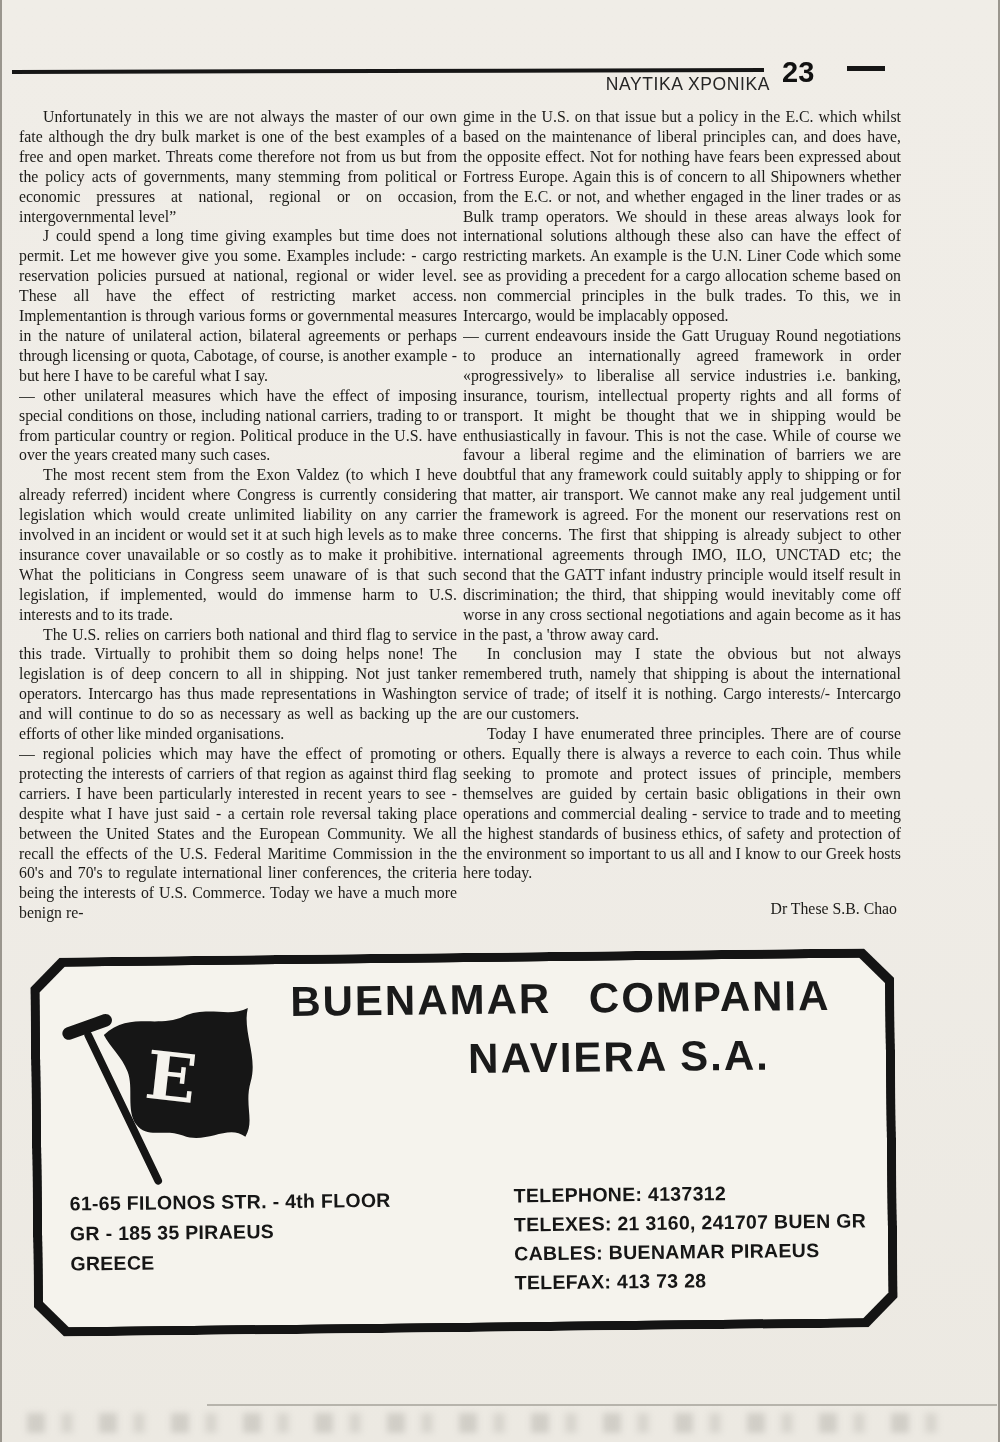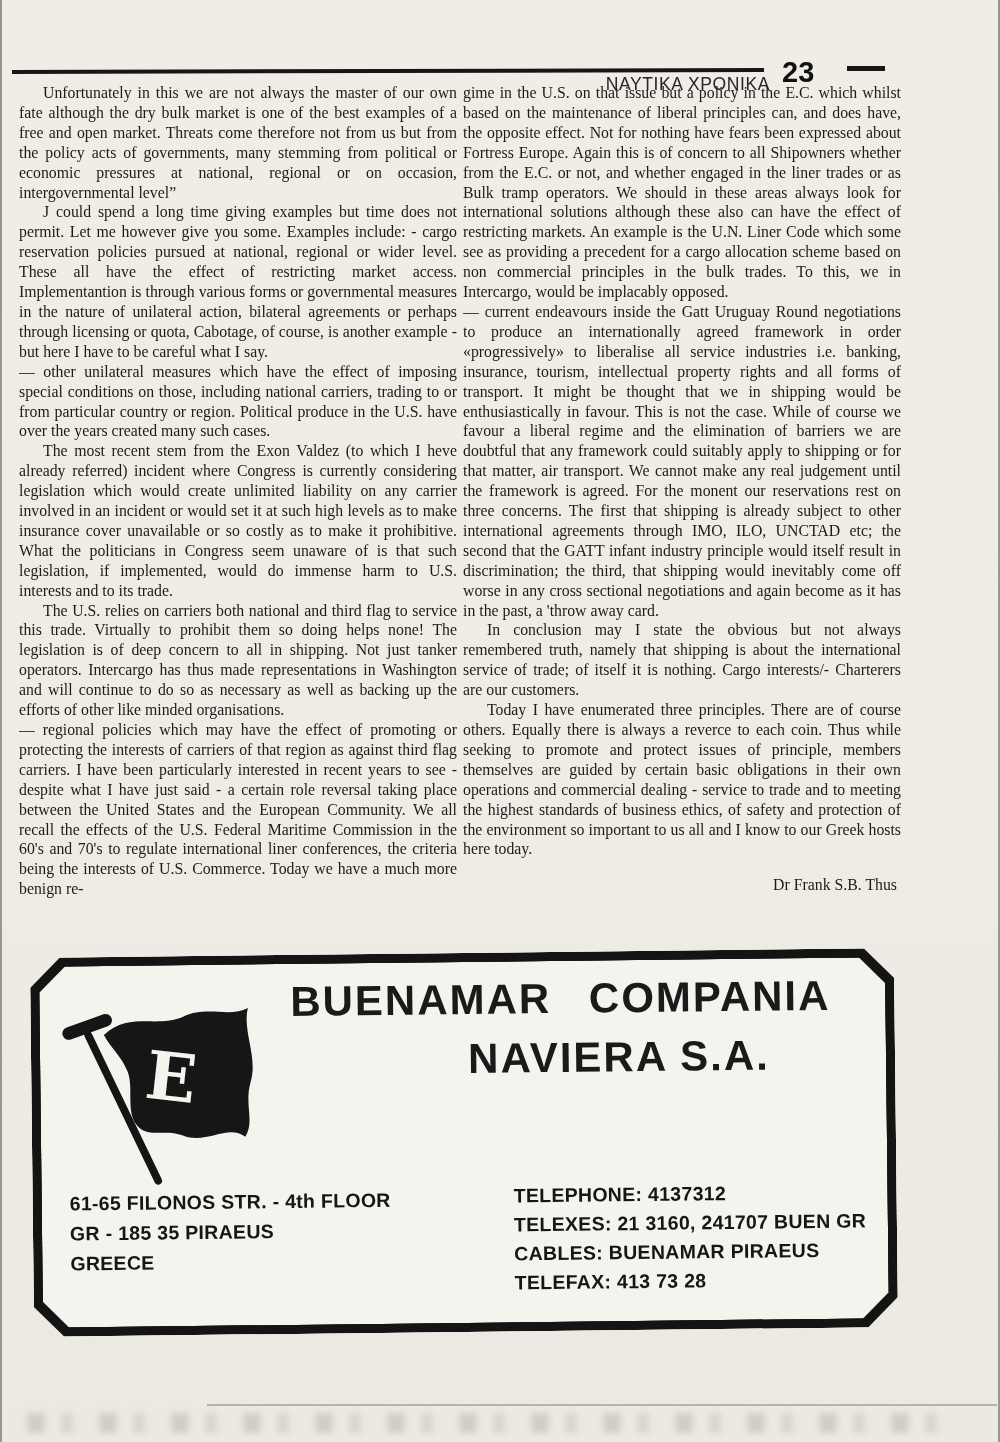--- a/index.html
+++ b/index.html
@@ -10,21 +10,21 @@
     font-family:"Liberation Serif",serif;color:#1c1b18;overflow:hidden;
   }
   
   .header-rule{position:absolute;left:10px;top:69px;width:752px;height:4px;background:#161616;transform:rotate(-0.15deg);}
   .journal{position:absolute;top:74px;left:440px;width:328px;text-align:right;
     font-family:"Liberation Sans",sans-serif;font-size:17.5px;letter-spacing:.6px;color:#262626;}
   .pagenum{position:absolute;top:56px;left:780px;font-family:"Liberation Sans",sans-serif;
     font-weight:bold;font-size:29px;color:#111;}
   .header-dash{position:absolute;left:845px;top:66px;width:38px;height:5px;background:#161616;}
   
-  .col{position:absolute;top:83px;width:438px;height:860px;overflow:hidden;
+  .col{position:absolute;top:107px;width:438px;height:860px;overflow:hidden;
     text-align:justify;font-size:15.8px;line-height:19.9px;}
   .col.left{left:17px;}
   .col.right{left:461px;}
   .col p{margin:0;}
   .col p.indent{text-indent:24px;}
   .signature{margin-top:16px !important;text-align:right;padding-right:4px;}
   
   .ad{position:absolute;left:30px;top:953px;width:864px;height:379px;transform:rotate(-0.65deg);}
   .ad-outer{position:absolute;inset:0;background:#141414;
     clip-path:polygon(30px 0,calc(100% - 30px) 0,100% 30px,100% calc(100% - 30px),calc(100% - 30px) 100%,30px 100%,0 calc(100% - 30px),0 30px);}
@@ -60,23 +60,23 @@
     <p class="indent">J could spend a long time giving examples but time does not permit. Let me however give you some. Examples include: - cargo reservation policies pursued at national, regional or wider level. These all have the effect of restricting market access. Implementantion is through various forms or governmental measures in the nature of unilateral action, bilateral agreements or perhaps through licensing or quota, Cabotage, of course, is another example - but here I have to be careful what I say.</p>
     <p>— other unilateral measures which have the effect of imposing special conditions on those, including national carriers, trading to or from particular country or region. Political produce in the U.S. have over the years created many such cases.</p>
     <p class="indent">The most recent stem from the Exon Valdez (to which I heve already referred) incident where Congress is currently considering legislation which would create unlimited liability on any carrier involved in an incident or would set it at such high levels as to make insurance cover unavailable or so costly as to make it prohibitive. What the politicians in Congress seem unaware of is that such legislation, if implemented, would do immense harm to U.S. interests and to its trade.</p>
     <p class="indent">The U.S. relies on carriers both national and third flag to service this trade. Virtually to prohibit them so doing helps none! The legislation is of deep concern to all in shipping. Not just tanker operators. Intercargo has thus made representations in Washington and will continue to do so as necessary as well as backing up the efforts of other like minded organisations.</p>
     <p>— regional policies which may have the effect of promoting or protecting the interests of carriers of that region as against third flag carriers. I have been particularly interested in recent years to see - despite what I have just said - a certain role reversal taking place between the United States and the European Community. We all recall the effects of the U.S. Federal Maritime Commission in the 60's and 70's to regulate international liner conferences, the criteria being the interests of U.S. Commerce. Today we have a much more benign re-</p>
   </div>
 
   <div class="col right">
     <p>gime in the U.S. on that issue but a policy in the E.C. which whilst based on the maintenance of liberal principles can, and does have, the opposite effect. Not for nothing have fears been expressed about Fortress Europe. Again this is of concern to all Shipowners whether from the E.C. or not, and whether engaged in the liner trades or as Bulk tramp operators. We should in these areas always look for international solutions although these also can have the effect of restricting markets. An example is the U.N. Liner Code which some see as providing a precedent for a cargo allocation scheme based on non commercial principles in the bulk trades. To this, we in Intercargo, would be implacably opposed.</p>
     <p>— current endeavours inside the Gatt Uruguay Round negotiations to produce an internationally agreed framework in order «progressively» to liberalise all service industries i.e. banking, insurance, tourism, intellectual property rights and all forms of transport. It might be thought that we in shipping would be enthusiastically in favour. This is not the case. While of course we favour a liberal regime and the elimination of barriers we are doubtful that any framework could suitably apply to shipping or for that matter, air transport. We cannot make any real judgement until the framework is agreed. For the monent our reservations rest on three concerns. The first that shipping is already subject to other international agreements through IMO, ILO, UNCTAD etc; the second that the GATT infant industry principle would itself result in discrimination; the third, that shipping would inevitably come off worse in any cross sectional negotiations and again become as it has in the past, a 'throw away card.</p>
-    <p class="indent">In conclusion may I state the obvious but not always remembered truth, namely that shipping is about the international service of trade; of itself it is nothing. Cargo interests/- Charterers are our customers.</p>
+    <p class="indent">In conclusion may I state the obvious but not always remembered truth, namely that shipping is about the international service of trade; of itself it is nothing. Cargo interests/- Intercargo are our customers.</p>
     <p class="indent">Today I have enumerated three principles. There are of course others. Equally there is always a reverce to each coin. Thus while seeking to promote and protect issues of principle, members themselves are guided by certain basic obligations in their own operations and commercial dealing - service to trade and to meeting the highest standards of business ethics, of safety and protection of the environment so important to us all and I know to our Greek hosts here today.</p>
-    <p class="signature">Dr Frank S.B. Thus</p>
+    <p class="signature">Dr These S.B. Chao</p>
   </div>
 
   <div class="ad">
     <div class="ad-outer"></div>
     <div class="ad-inner">
 
       <svg class="ad-flag" viewBox="0 0 230 200" xmlns="http://www.w3.org/2000/svg">
         <line x1="16" y1="42" x2="54" y2="29" stroke="#151515" stroke-width="13" stroke-linecap="round"></line>
         <line x1="36" y1="44" x2="106" y2="194" stroke="#151515" stroke-width="8" stroke-linecap="round"></line>
         <path fill="#161616" d="M52,44 C78,20 108,38 134,26 C158,15 182,28 200,18

